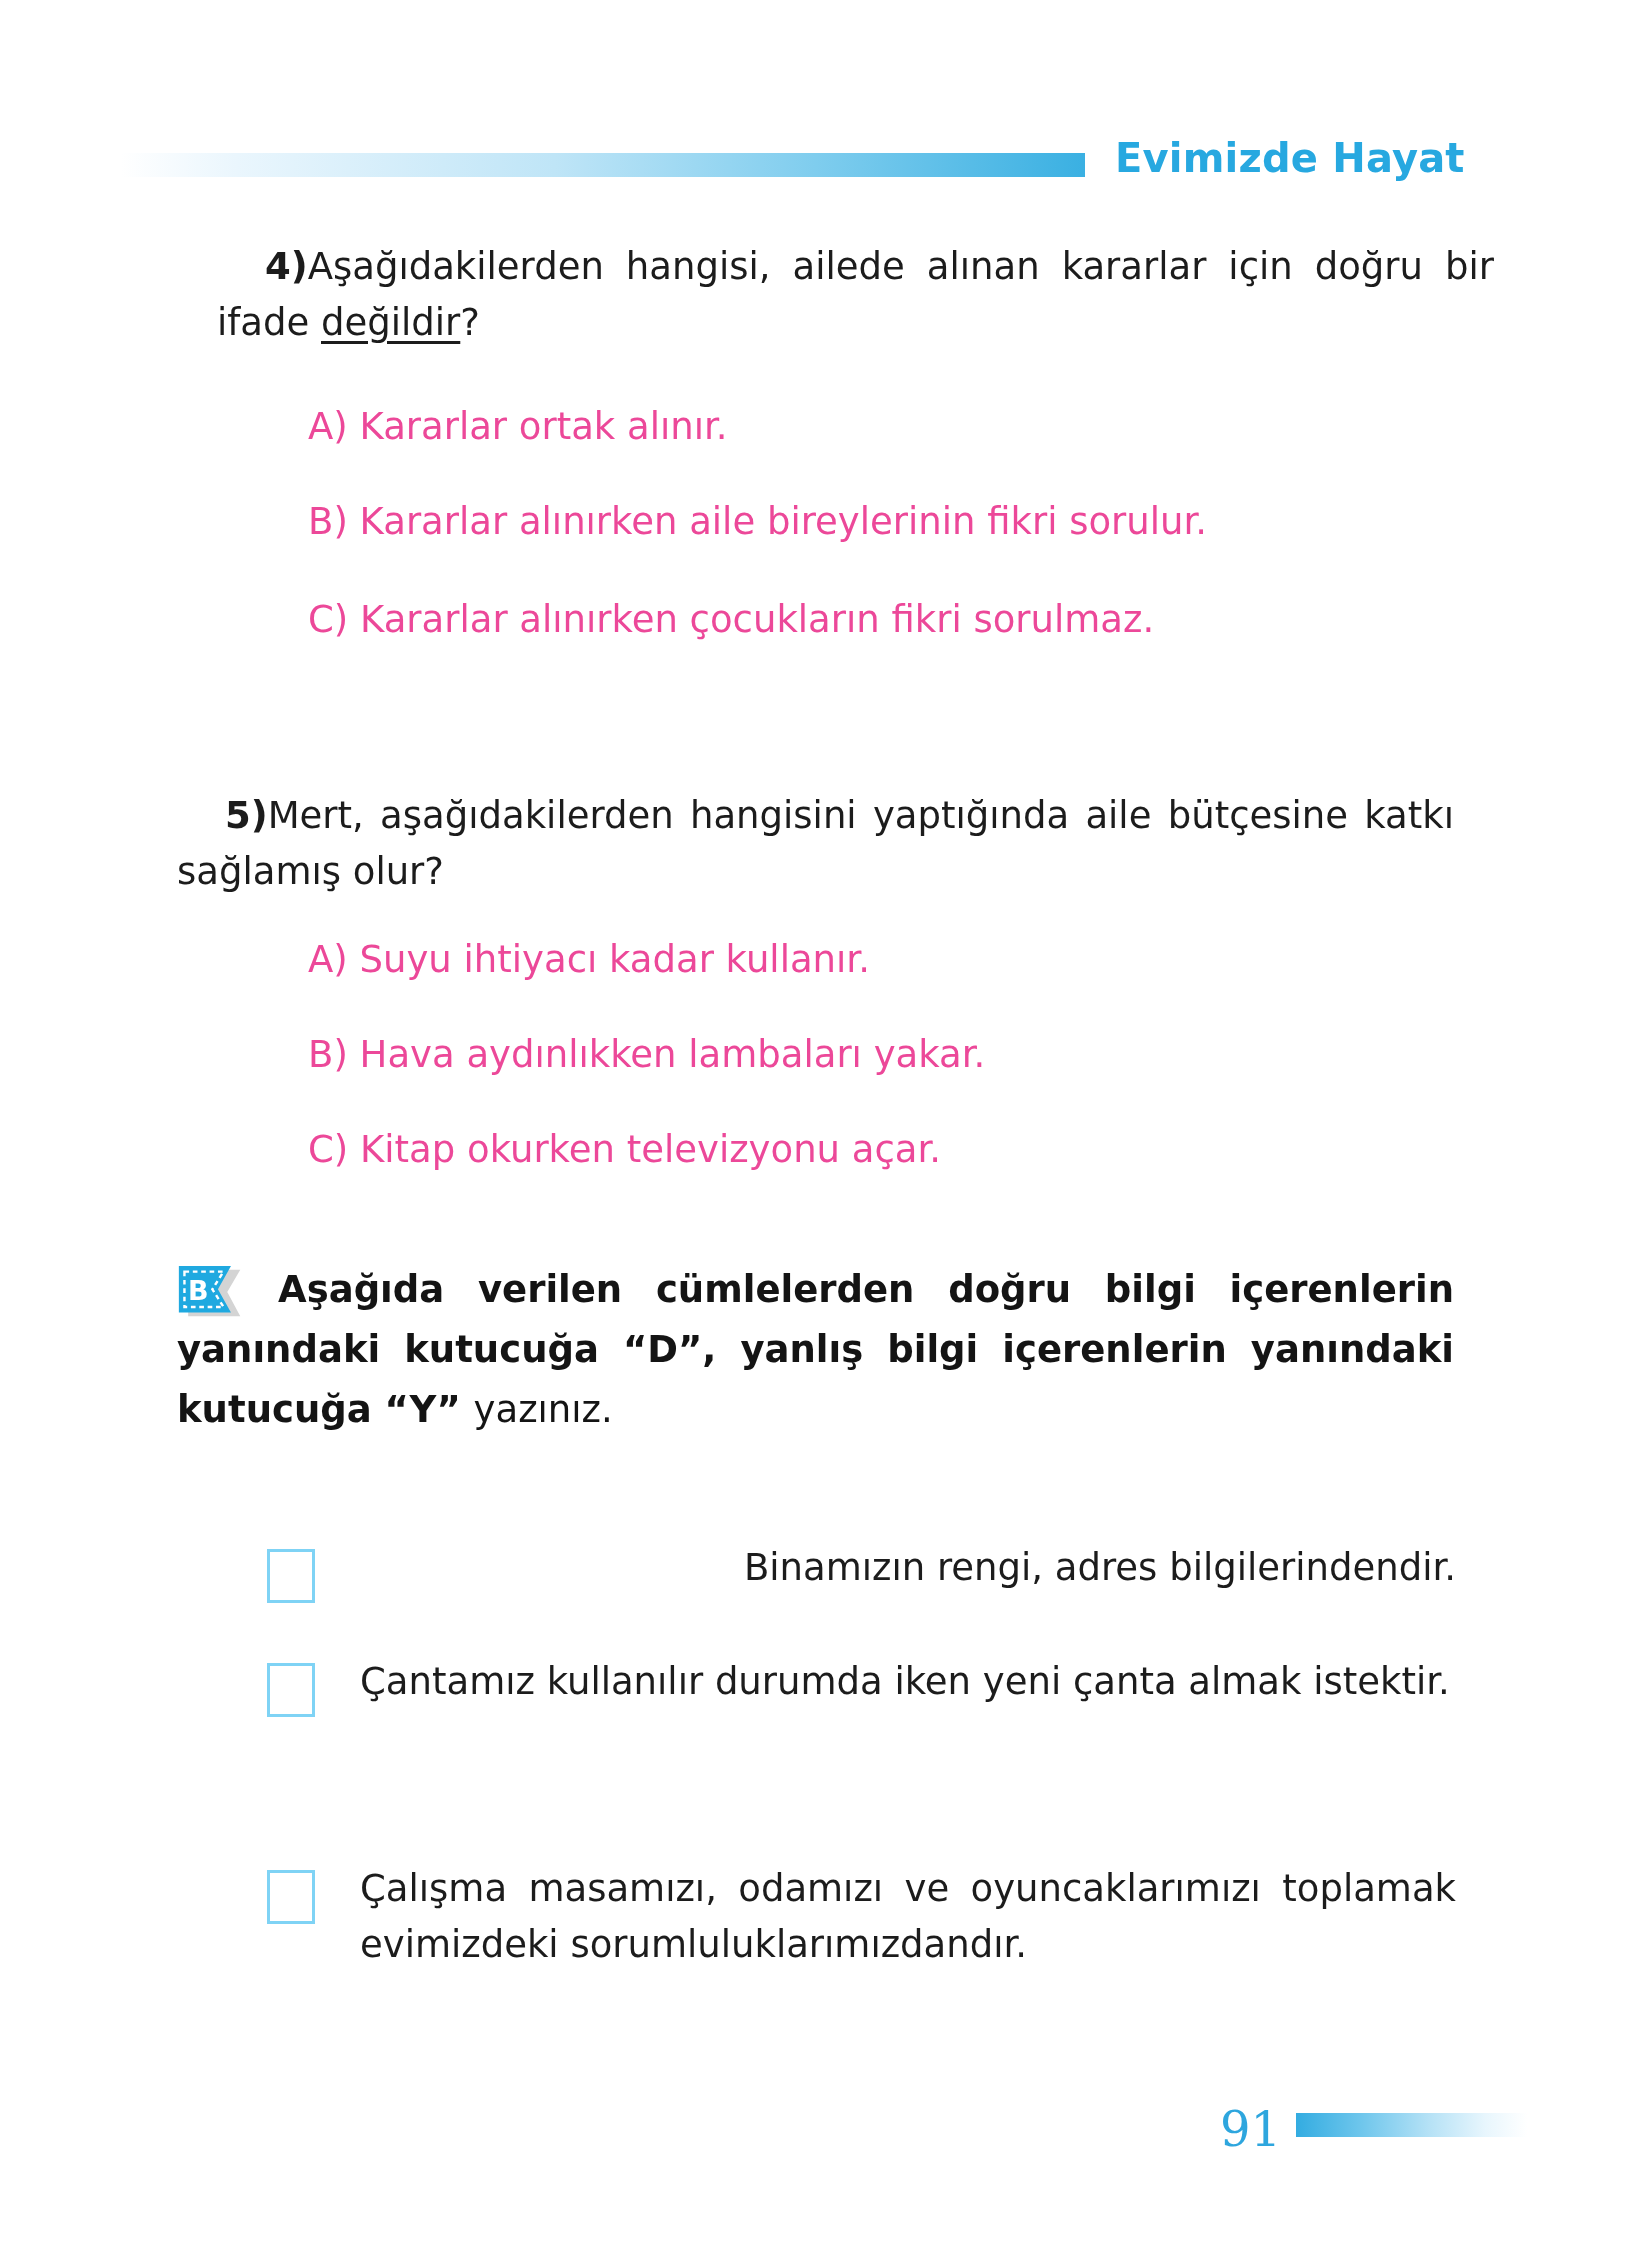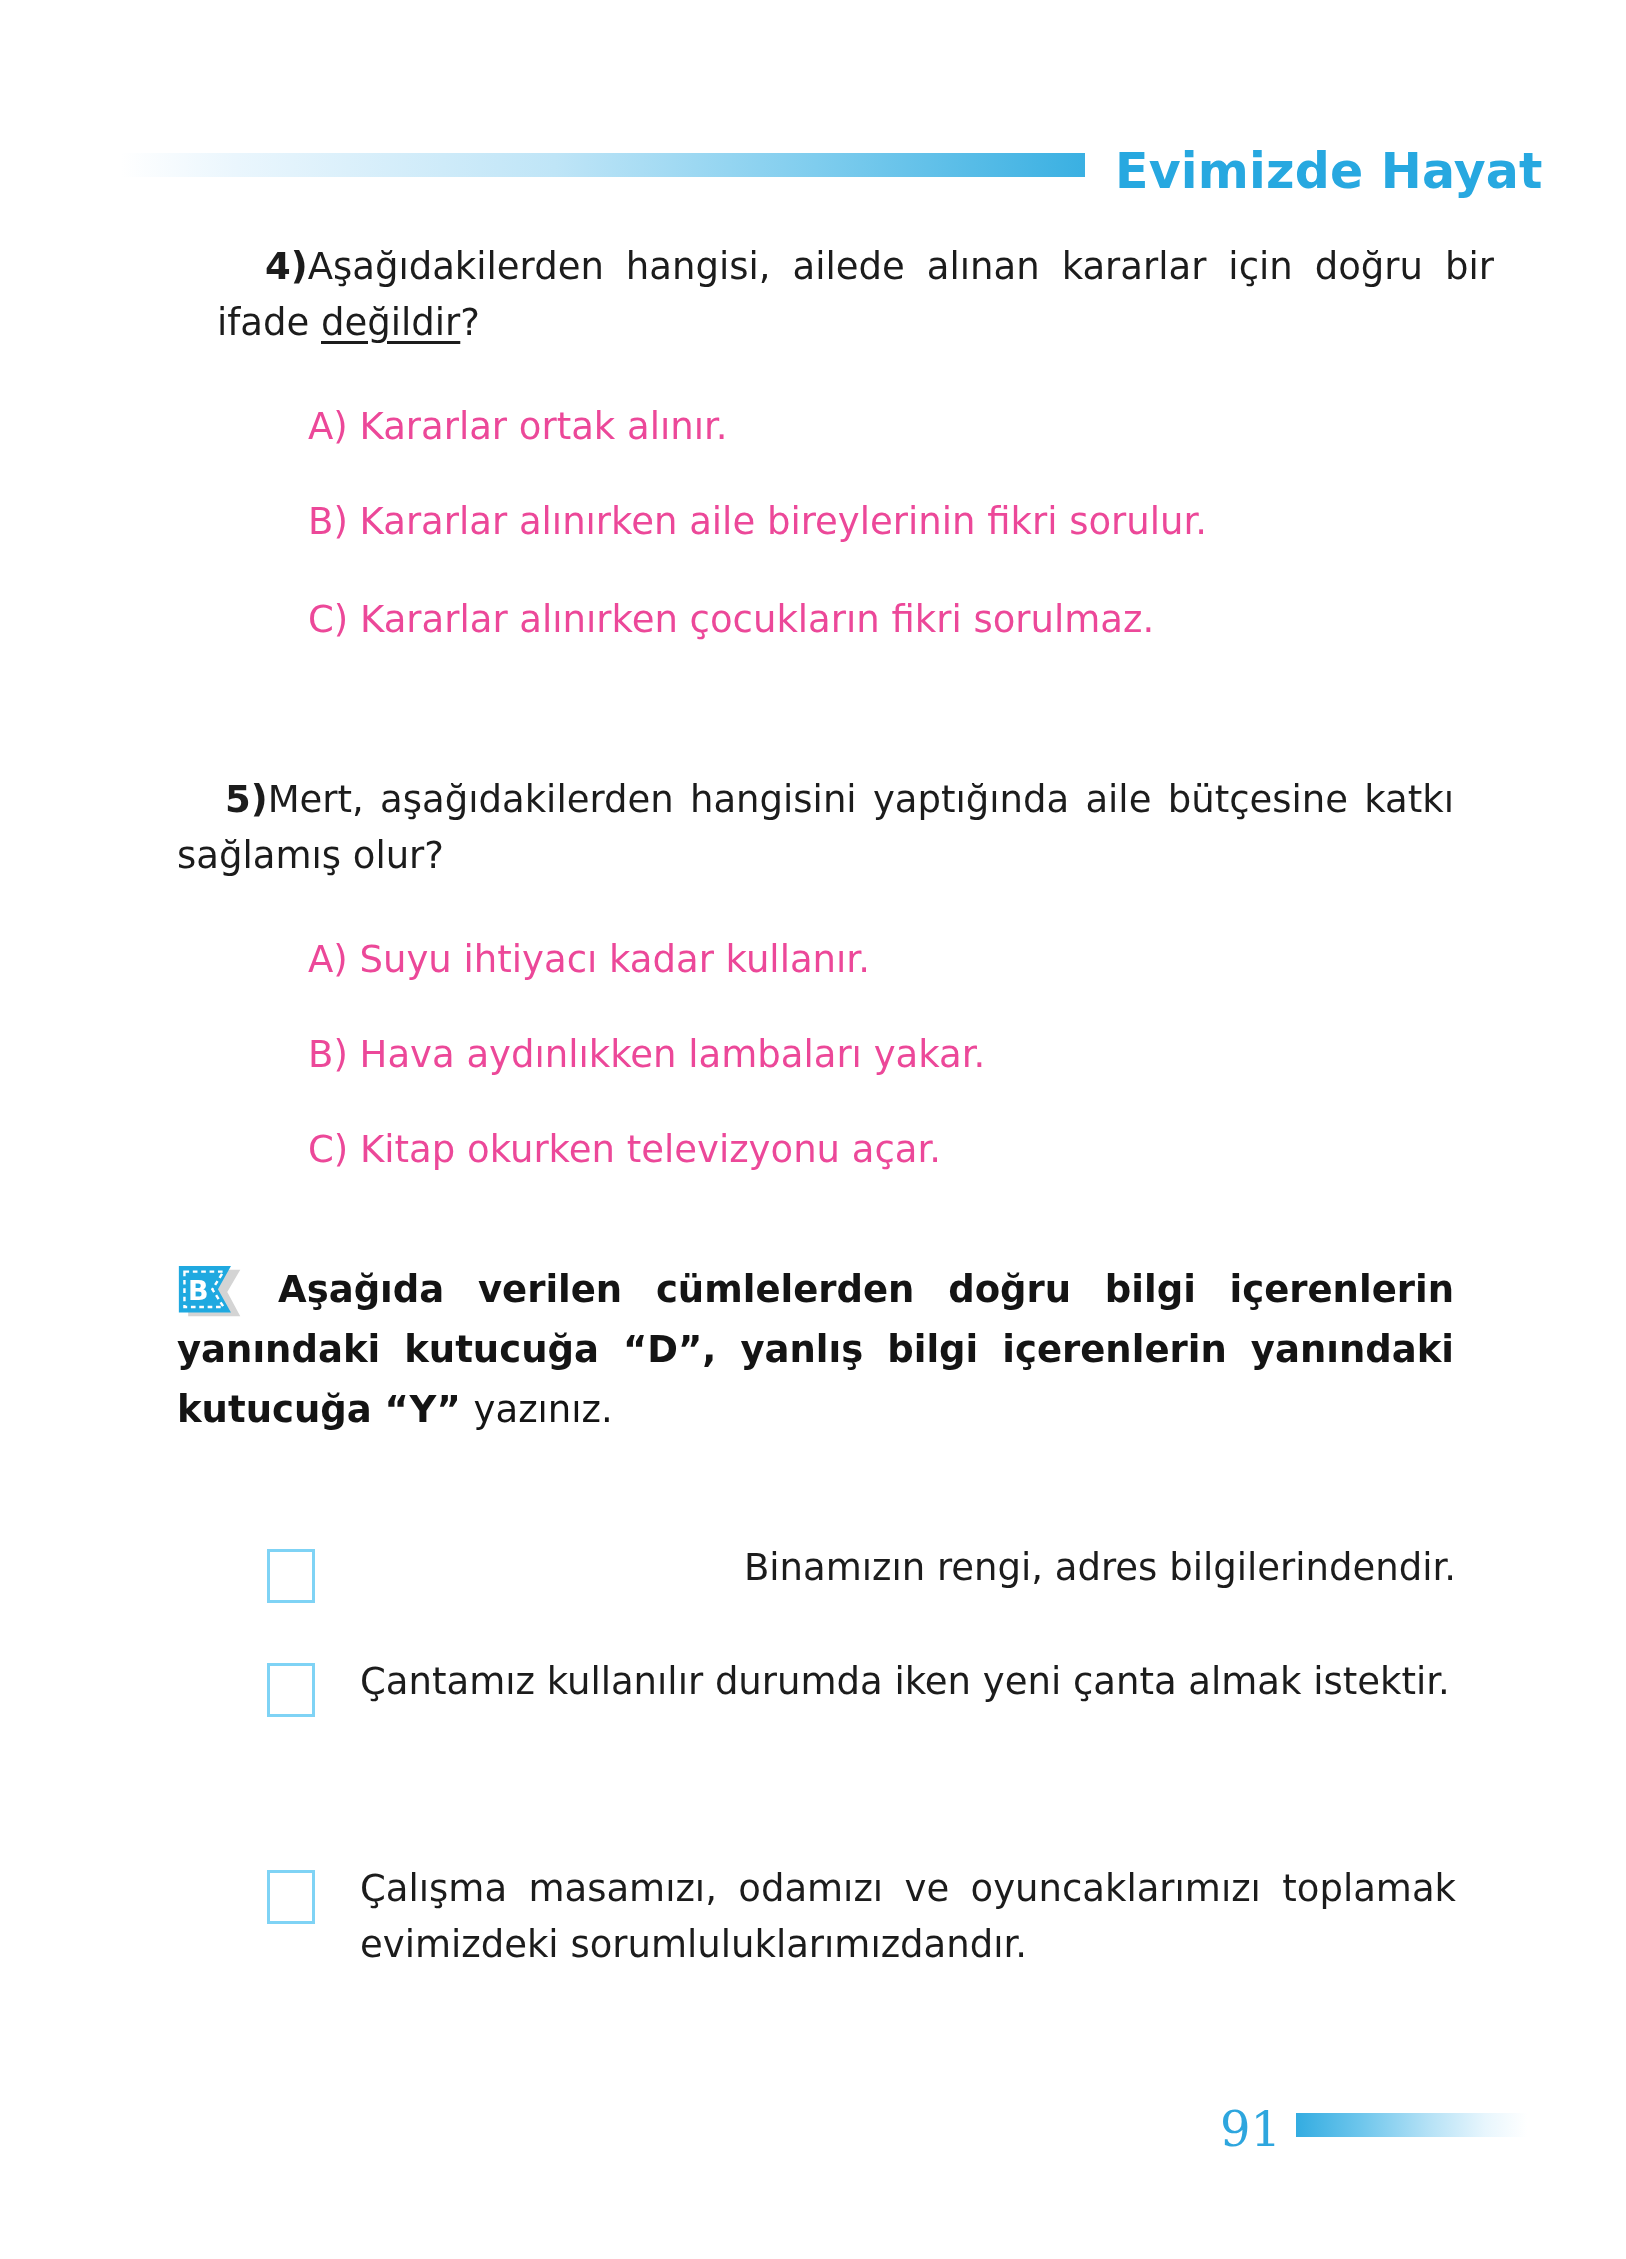--- a/index.html
+++ b/index.html
@@ -34,22 +34,22 @@
     position: absolute;
     left: 121px;
     top: 22.4px;
     width: 964px;
     height: 24px;
     background: linear-gradient(to right, #ffffff 0%, #eaf6fd 12%, #bfe5f7 45%, #7fcdee 72%, #3ab0e2 100%);
   }
   .header-title {
     position: absolute;
     left: 1115px;
-    top: 12px;
-    font-size: 49px;
+    top: 4px;
+    font-size: 40px;
     font-weight: bold;
     color: #27A8E0;
     letter-spacing: 0.2px;
     white-space: nowrap;
     font-family: "DejaVu Sans", "Liberation Sans", sans-serif;
   }
 
   .q-block {
     position: absolute;
     left: 177px;
@@ -186,21 +186,21 @@
   </div>
   <div class="opt" style="top:496px;">
     <span class="letter">B)</span>
     <span>Kararlar alınırken aile bireylerinin fikri sorulur.</span>
   </div>
   <div class="opt" style="top:594px;">
     <span class="letter">C)</span>
     <span>Kararlar alınırken çocukların fikri sorulmaz.</span>
   </div>
 
-  <div class="q-block" style="top:772px;">
+  <div class="q-block" style="top:788px;">
     <div class="q-text">
       <span class="qnum">5)</span><span>Mert, aşağıdakilerden hangisini yaptığında aile bütçesine katkı sağlamış olur?</span>
     </div>
   </div>
 
   <div class="opt" style="top:934px;">
     <span class="letter">A)</span>
     <span>Suyu ihtiyacı kadar kullanır.</span>
   </div>
   <div class="opt" style="top:1029px;">

